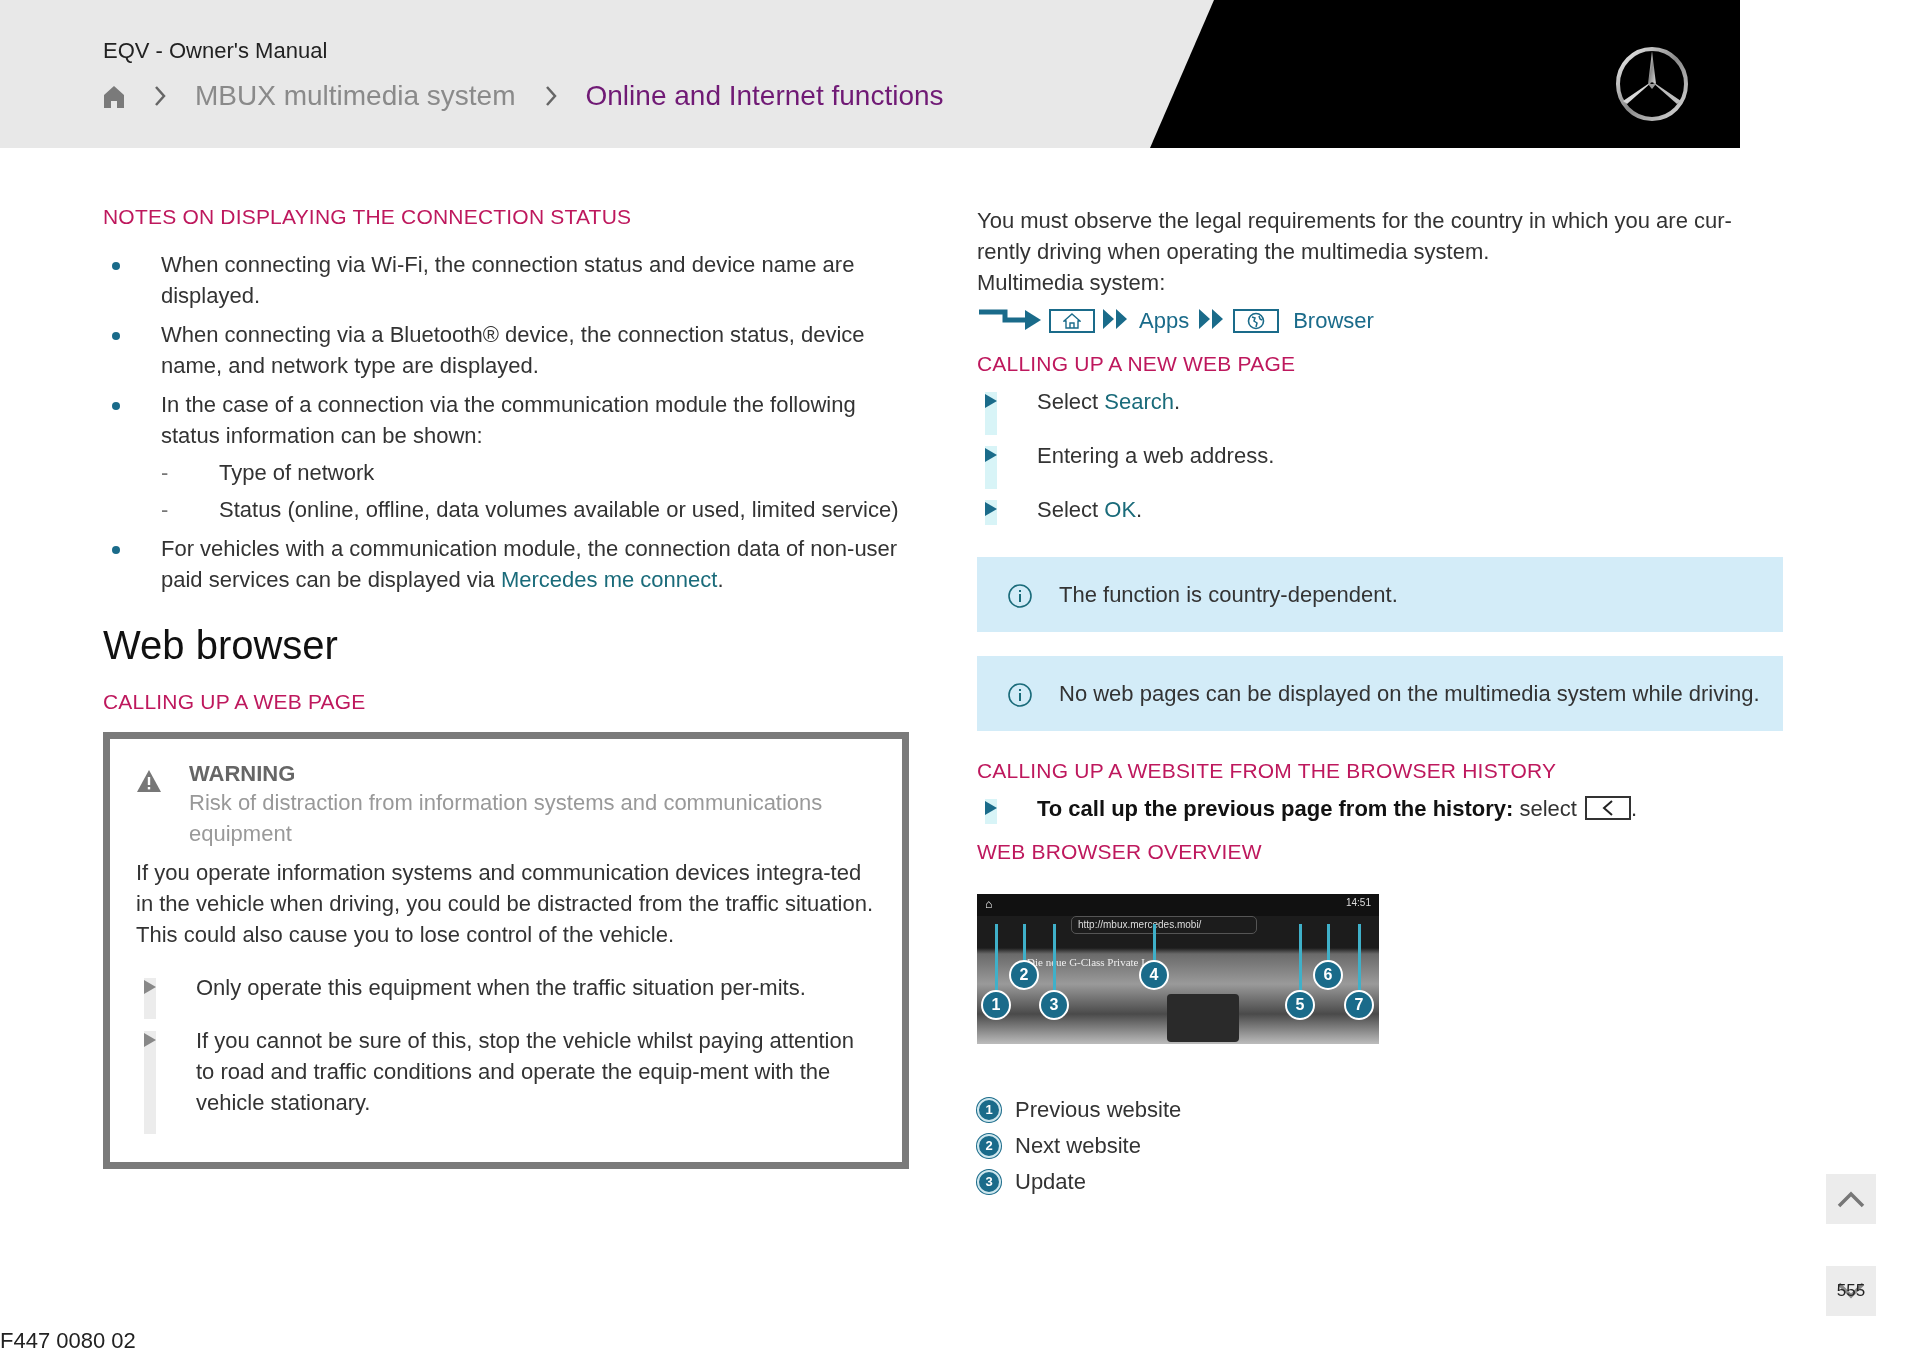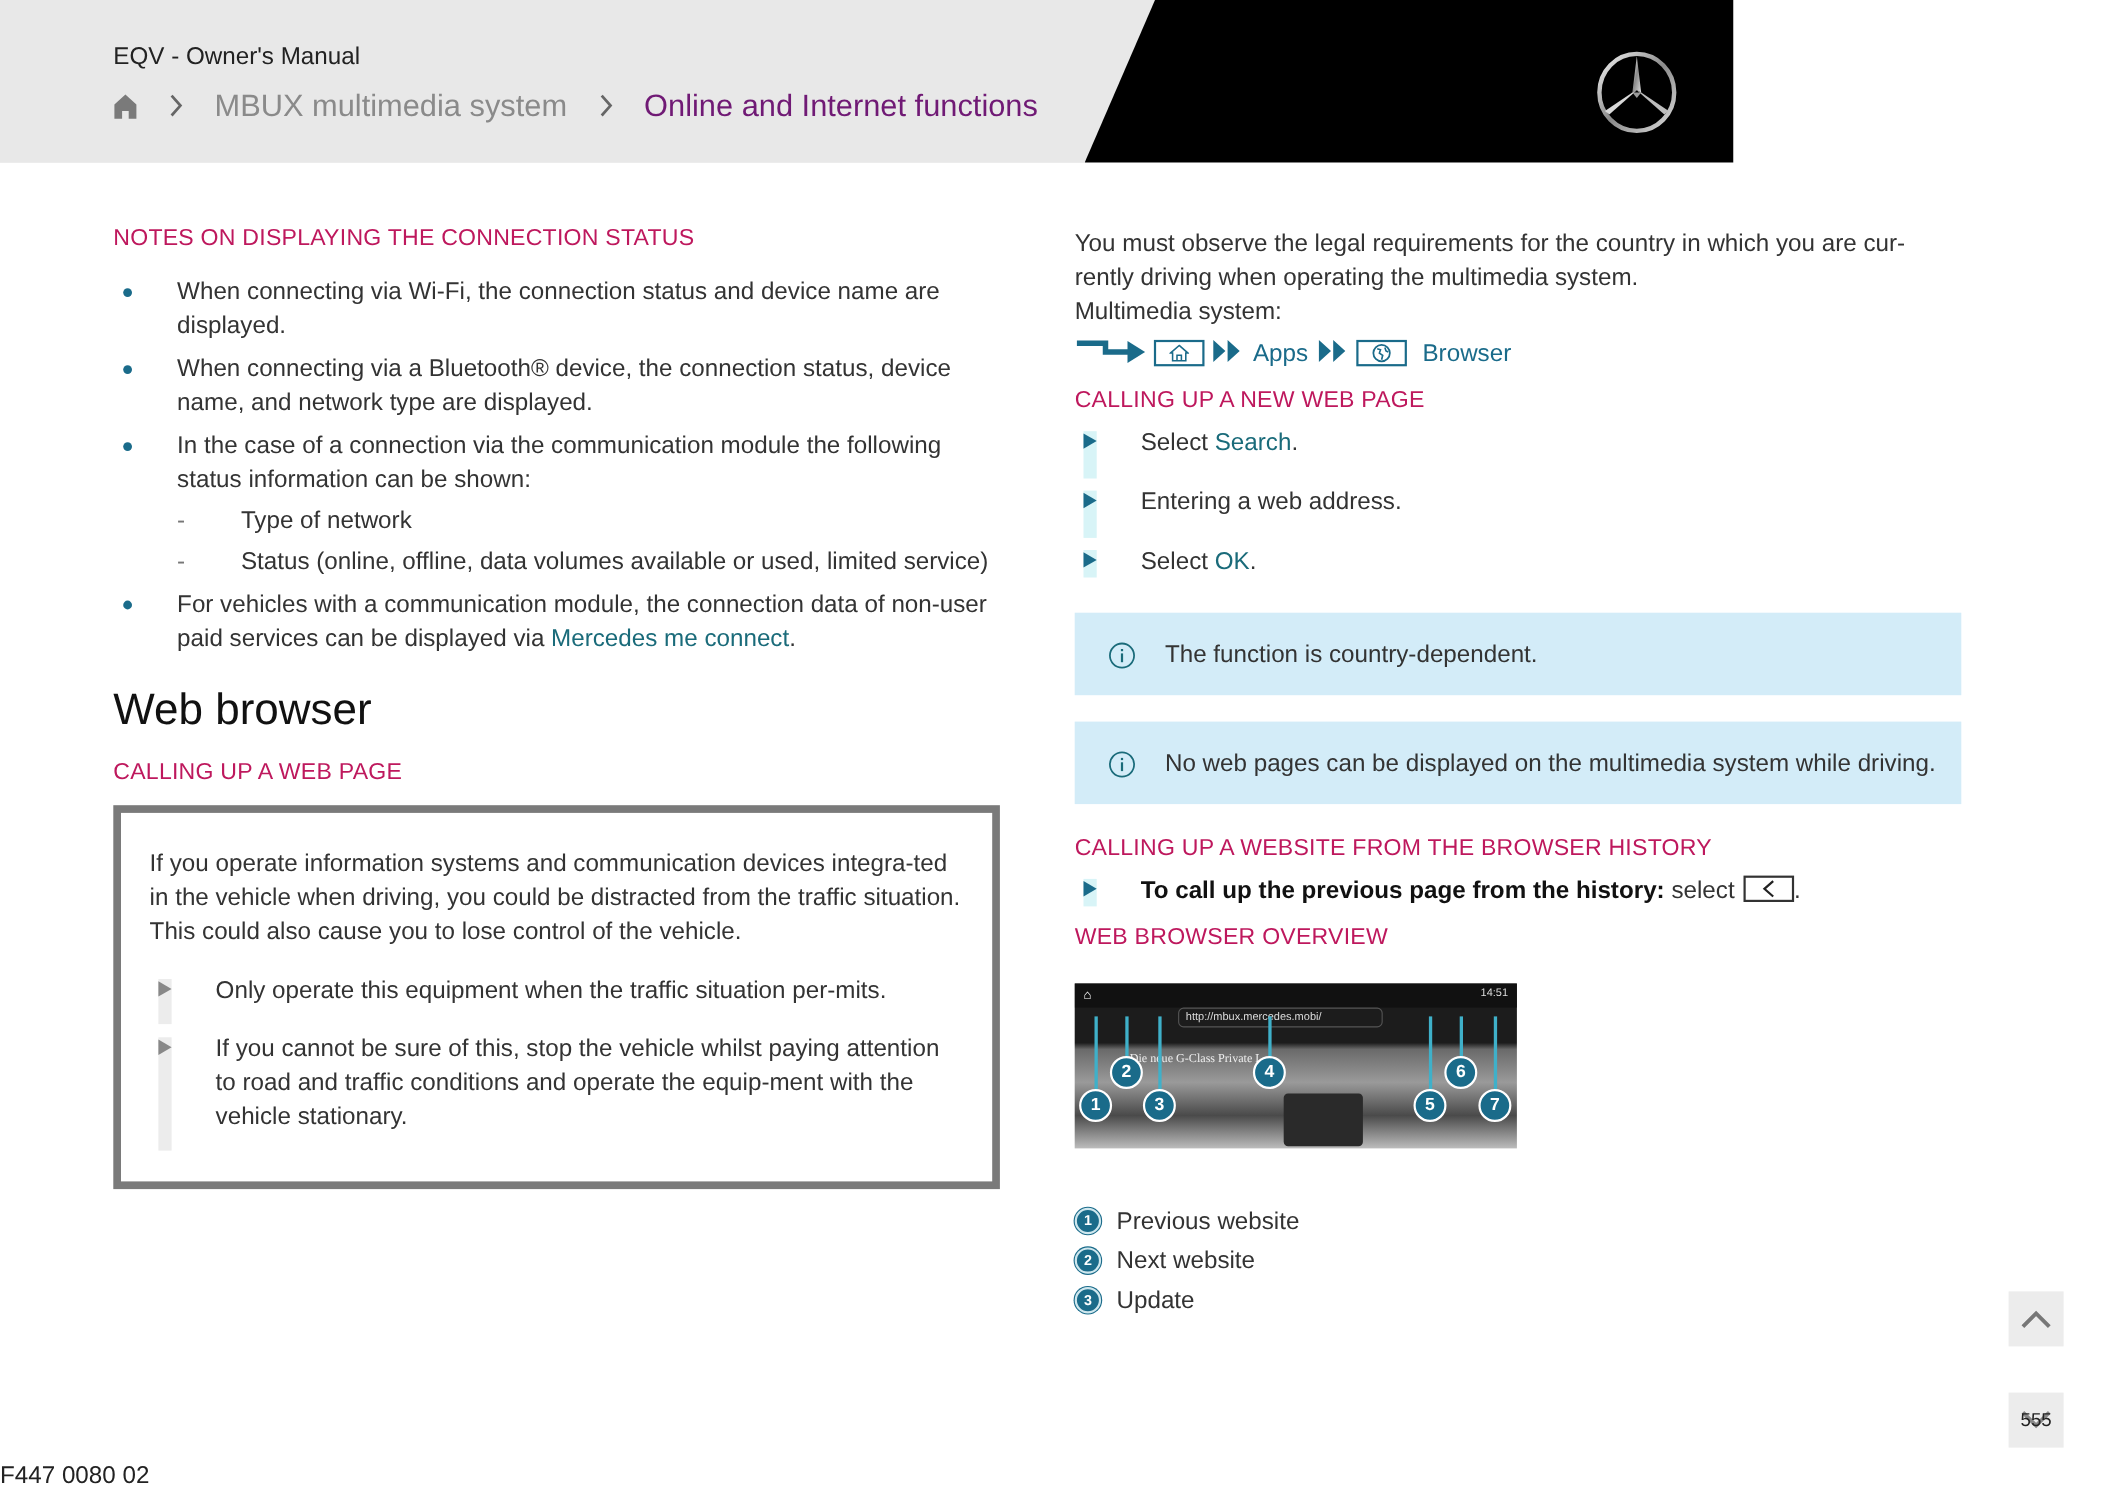--- a/index.html
+++ b/index.html
@@ -1,20 +1,20 @@
 <!DOCTYPE html>
 <html><head>
 <meta charset="utf-8">
 <style>
   * { box-sizing: border-box; margin: 0; padding: 0; }
   html, body { width: 1920px; height: 1358px; background: #ffffff; overflow: hidden; }
   body { font-family: "Liberation Sans", "DejaVu Sans", sans-serif; color: #222; position: relative; }
 
   
-  .header { position: absolute; left: 0; top: 0; width: 1576px; height: 148px; background: #e8e8e8; }
+  .header { position: absolute; left: 0; top: 0; width: 1740px; height: 148px; background: #e8e8e8; }
   .header-black { position: absolute; top: 0; right: 0; width: 590px; height: 148px; background: #000; clip-path: polygon(64px 0, 100% 0, 100% 100%, 0 100%); }
   .doc-title { position: absolute; left: 103px; top: 38px; font-size: 22px; color: #222; }
   .breadcrumb { position: absolute; left: 103px; top: 80px; display: flex; align-items: center; font-size: 28px; }
   .bc-home { width: 22px; height: 24px; display: inline-block; }
   .bc-sep { color: #666; margin: 0 28px; font-size: 22px; width: 14px; height: 24px; display: inline-block; }
   .bc-link { color: #8a8a8a; }
   .bc-current { color: #701a75; }
   .logo { position: absolute; right: 50px; top: 46px; width: 76px; height: 76px; }
 
   
@@ -124,20 +124,33 @@
         <li><span class="dsh">-</span><span>Status (online, offline, data volumes available or used, limited service)</span></li>
       </ul>
     </li>
     <li><span class="dot"></span><span>For vehicles with a communication module, the connection data of non-user paid services can be displayed via</span> <span class="link">Mercedes me connect</span><span>.</span></li>
   </ul>
 
   <div class="h1">Web browser</div>
   <div class="h3" style="margin-top:22px">CALLING UP A WEB PAGE</div>
 
   <div class="warning-box">
+    <div class="warn-head">
+      <span class="warn-icon">
+        <svg width="26" height="24" viewBox="0 0 26 24">
+            <path d="M13 1 L25 23 L1 23 Z" fill="#777"></path>
+            <rect x="11.8" y="8" width="2.4" height="8" fill="#fff"></rect>
+            <rect x="11.8" y="18" width="2.4" height="2.4" fill="#fff"></rect>
+          </svg>
+      </span>
+      <div>
+        <div class="warn-title">WARNING</div>
+        <div class="warn-sub">Risk of distraction from information systems and communications equipment</div>
+      </div>
+    </div>
     <div class="warn-body">If you operate information systems and communication devices integra-ted in the vehicle when driving, you could be distracted from the traffic situation. This could also cause you to lose control of the vehicle.</div>
     <div class="steps">
       <div class="step"><span class="bar"></span><span class="tri"></span><span>Only operate this equipment when the traffic situation per-mits.</span></div>
       <div class="step"><span class="bar"></span><span class="tri"></span><span>If you cannot be sure of this, stop the vehicle whilst paying attention to road and traffic conditions and operate the equip-ment with the vehicle stationary.</span></div>
     </div>
   </div>
 </div>
 
 <div class="col-right">
   <div class="p">You must observe the legal requirements for the country in which you are cur-rently driving when operating the multimedia system.</div>

